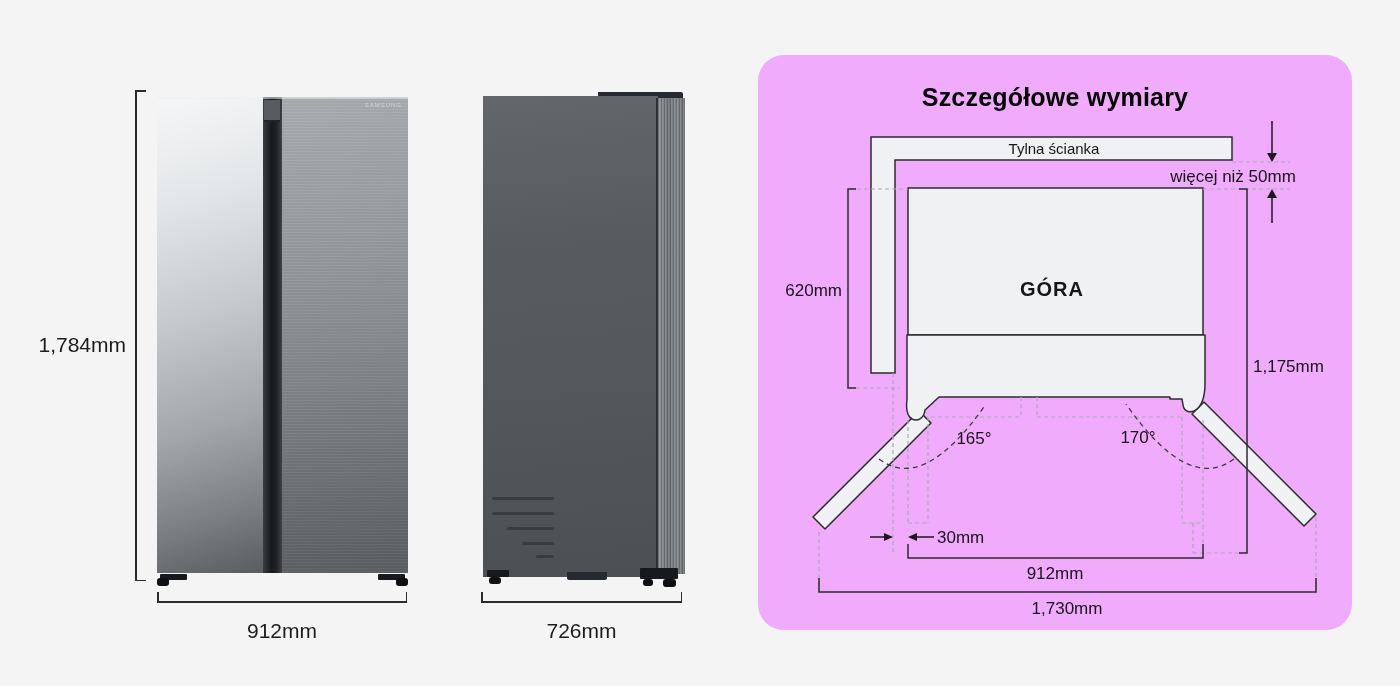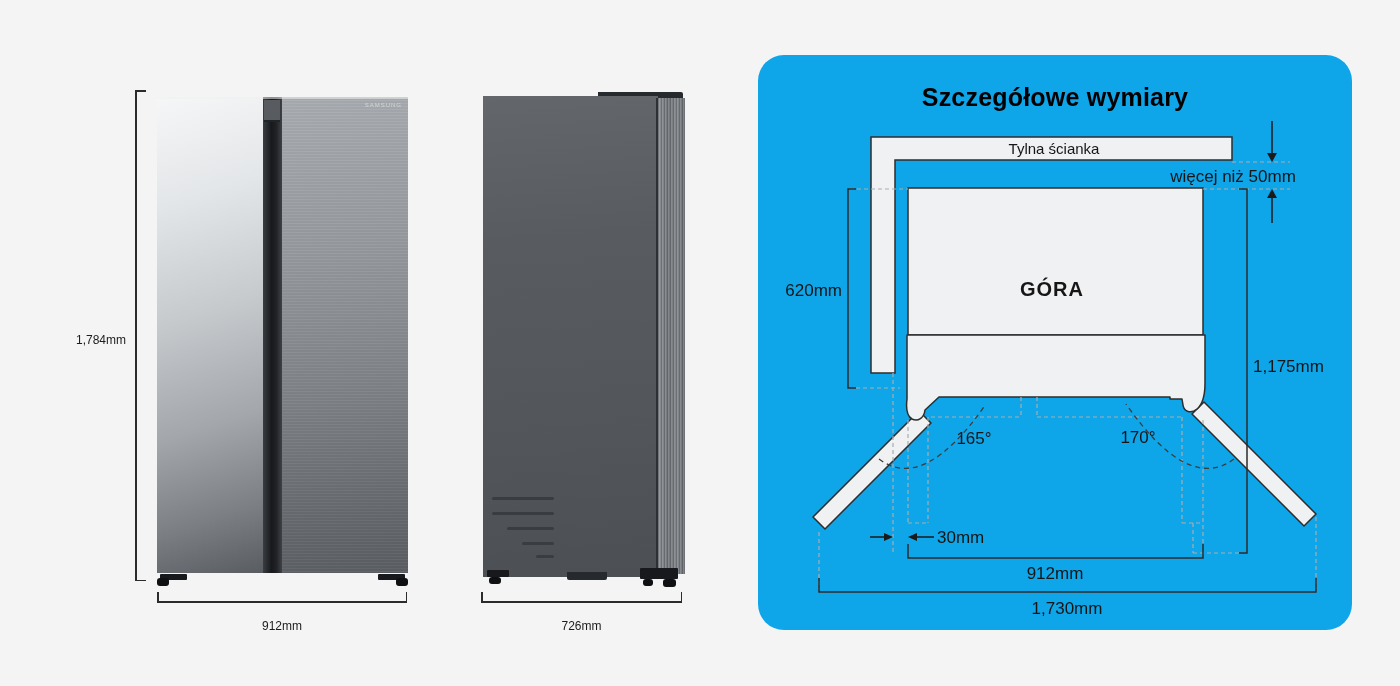--- a/index.html
+++ b/index.html
@@ -1,21 +1,21 @@
 <!DOCTYPE html>
 <html><head>
 <meta charset="utf-8">
 <style>
   html,body{margin:0;padding:0;background:#f4f4f5;}
   .stage{position:relative;width:1400px;height:686px;background:#f4f4f5;overflow:hidden;
          font-family:"Liberation Sans","DejaVu Sans",sans-serif;color:#1c1c1c;}
   .abs{position:absolute;}
 
   
-  .dim-label{font-size:12px;color:#1c1c1c;line-height:1;}
+  .dim-label{font-size:21px;color:#1c1c1c;line-height:1;}
 
   
   .fridge-front{left:157px;top:97px;width:251px;height:476px;}
   .door-left-front{left:0;top:0;width:106px;height:476px;
     background:linear-gradient(163deg,#f5f6f7 0%,#e3e6e8 22%,#c6cacd 45%,#a3a7ac 68%,#7c8085 86%,#595d62 100%);}
   .door-gap{left:106px;top:0;width:19px;height:476px;
     background:linear-gradient(90deg,#3a3d41 0%,#17191c 45%,#202225 70%,#3f4246 100%);}
   .gap-hinge{left:107px;top:3px;width:16px;height:20px;background:#585c60;border-bottom:2px solid #212427;}
   .door-right-front{left:125px;top:0;width:126px;height:476px;
     background:
@@ -35,21 +35,21 @@
     background:
       repeating-linear-gradient(90deg,rgba(0,0,0,0.18) 0 1px,rgba(255,255,255,0.10) 1px 2px,rgba(0,0,0,0) 2px 3px),
       linear-gradient(90deg,#8d9196 0%,#75797e 40%,#85898e 70%,#6e7277 100%);}
   .vent{background:#393d41;border-radius:1.5px;height:3px;}
   .side-tab{left:84px;top:481px;width:40px;height:8px;background:#26292d;border-radius:0 0 2px 2px;}
 
   
   .dline{background:#2b2b2b;}
 
   
-  .card{left:758px;top:55px;width:594px;height:575px;background:#0ea5e9;border-radius:26px;}
+  .card{left:758px;top:55px;width:594px;height:575px;background:#f0abfc;border-radius:26px;}
   .card-title{position:absolute;top:28px;left:0;width:594px;text-align:center;
     font-size:25px;font-weight:700;color:#000;letter-spacing:0.2px;}
   svg text{font-family:"Liberation Sans","DejaVu Sans",sans-serif;fill:#161616;}
 </style>
 </head>
 <body>
 
 <div class="stage">
 
   <div class="abs fridge-front">

